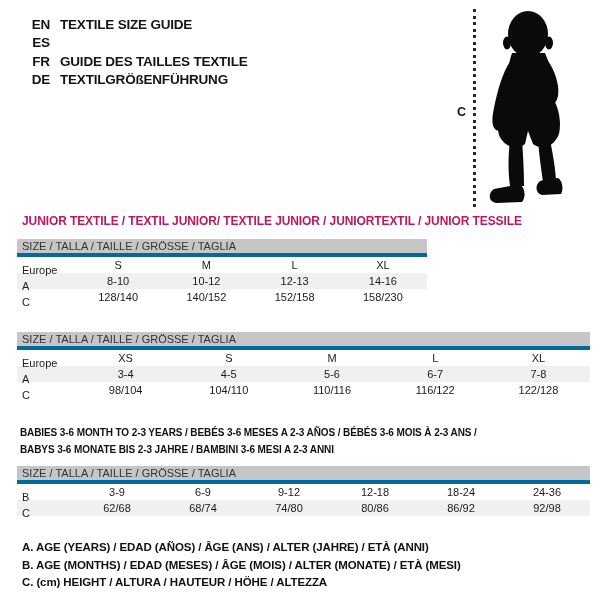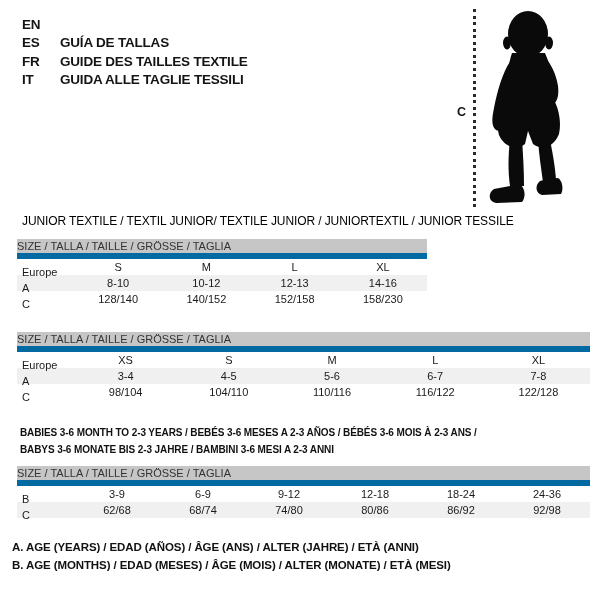--- a/index.html
+++ b/index.html
@@ -7,74 +7,74 @@
     width:600px; height:600px; background:#ffffff;
     font-family:"Liberation Sans","DejaVu Sans",sans-serif;
     color:#141414;
   }
   .sheet { position:relative; width:600px; height:600px; background:#fff; overflow:hidden; }
 
   
   .langs { position:absolute; top:15px; left:22px; }
   .lang-row { display:flex; height:18.5px; align-items:center;
               font-weight:bold; font-size:13.5px; letter-spacing:-0.2px; }
-  .lang-code { width:38px; }
+  .lang-code { width:38px;text-align:center; }
 
   
   .figure { position:absolute; top:6px; left:450px; width:148px; height:212px; }
   .c-label { position:absolute; left:7px; top:99px; font-weight:bold; font-size:12.5px; }
   .dotline { position:absolute; left:23px; top:3px; width:3px; height:201px;
              background:repeating-linear-gradient(to bottom,#2a2a2a 0 3px,transparent 3px 6.5px); }
   .baby { position:absolute; left:32px; top:2px; }
 
   
   .tbl { position:absolute; }
-  .tbl-title { margin:0 0 0 5px; font-size:12px; font-weight:normal;
-               letter-spacing:-0.1px; line-height:13px; white-space:nowrap; color:#000000; }
+  .tbl-title { margin:0 0 0 5px; font-size:12px; font-weight:bold;
+               letter-spacing:-0.1px; line-height:13px; white-space:nowrap; color:#be185d; }
   .tbl-title-multi { margin:0 0 0 3px; font-size:10px; font-weight:bold;
                letter-spacing:-0.1px; line-height:17px; white-space:nowrap; color:#111; }
   .subA { font-size:8px; vertical-align:-2px; }
-  .size-bar { background:#c6c6c6; height:14px; line-height:14px; 
-              font-size:11px; color:#333; border-bottom:6px solid #0369a1; }
+  .size-bar { background:#c6c6c6; height:14px; line-height:14px; padding-left:5px;
+              font-size:11px; color:#333; border-bottom:4px solid #0369a1; }
   #junior .size-bar   { margin-top:11px; }
   #children .size-bar { margin-top:12px; }
   #babies .size-bar   { margin-top:8px; }
   .trow { display:flex; align-items:center; height:16px; font-size:11px; color:#1a1a1a; }
   .trow.alt { background:#f0f0f0; }
   .tlabel { width:57px; padding-left:5px; box-sizing:border-box;margin-top:10px; }
   .tcell { flex:1; text-align:center; }
 
   #junior   { top:215px; left:17px; width:410px; }
   #children { top:320px; left:17px; width:573px; }
   #babies   { top:424px; left:17px; width:573px; }
 
   
-  .notes { position:absolute; top:539px; left:12px; font-weight:bold;
+  .notes { position:absolute; top:539px; left:22px; font-weight:bold;
            font-size:11.5px; line-height:17.5px; letter-spacing:-0.1px; color:#111; }
 </style>
 </head>
 <body>
 
 <div class="sheet">
 
   <div class="langs">
     <div class="lang-row">
       <span class="lang-code">EN</span>
+      <span class="lang-label">TEXTILE SIZE GUIDE</span>
     </div>
     <div class="lang-row">
       <span class="lang-code">ES</span>
-      <span class="lang-label">GUÍA DE TALLAS</span>
     </div>
     <div class="lang-row">
       <span class="lang-code">FR</span>
       <span class="lang-label">GUIDE DES TAILLES TEXTILE</span>
     </div>
     <div class="lang-row">
-      <span class="lang-code">IT</span>
-      <span class="lang-label">GUIDA ALLE TAGLIE TESSILI</span>
+      <span class="lang-code">DE</span>
+      <span class="lang-label">TEXTILGRÖßENFÜHRUNG</span>
     </div>
   </div>
 
   <div class="figure">
     <span class="c-label">C</span>
     <div class="dotline"></div>
     <svg class="baby" width="95" height="198" viewBox="0 0 95 198" aria-hidden="true">
       <g fill="#0a0a0a">
         <ellipse cx="46" cy="26" rx="20" ry="23"></ellipse>
         <ellipse cx="25" cy="35" rx="4" ry="6.5"></ellipse>
@@ -167,15 +167,16 @@
       <span class="tcell">74/80</span>
       <span class="tcell">80/86</span>
       <span class="tcell">86/92</span>
       <span class="tcell">92/98</span>
     </div>
   </section>
 
   <div class="notes">
     <div>A. AGE (YEARS) / EDAD (AÑOS) / ÂGE (ANS) / ALTER (JAHRE) / ETÀ (ANNI)</div>
     <div>B. AGE (MONTHS) / EDAD (MESES) / ÂGE (MOIS) / ALTER (MONATE) / ETÀ (MESI)</div>
+    <div>C. (cm) HEIGHT / ALTURA / HAUTEUR / HÖHE / ALTEZZA</div>
   </div>
 
 </div>
 
 </body></html>

